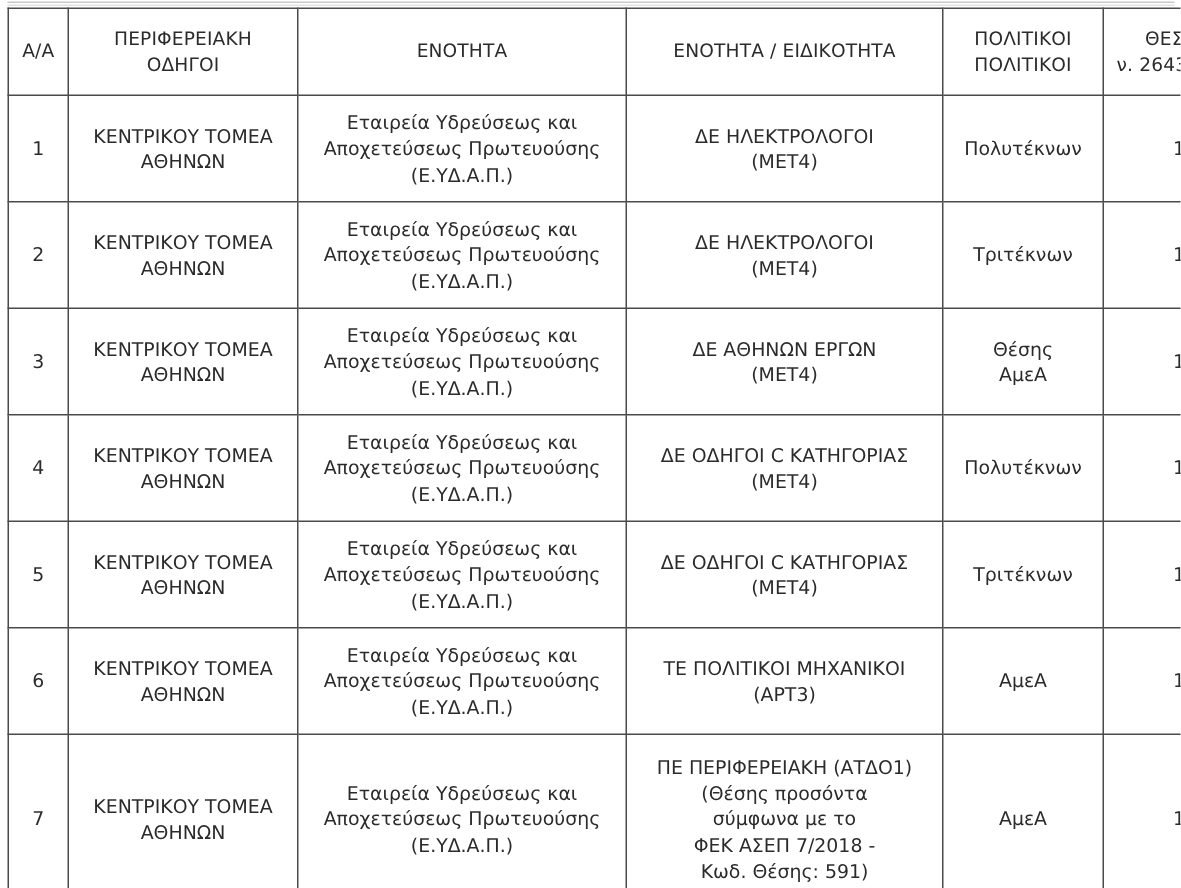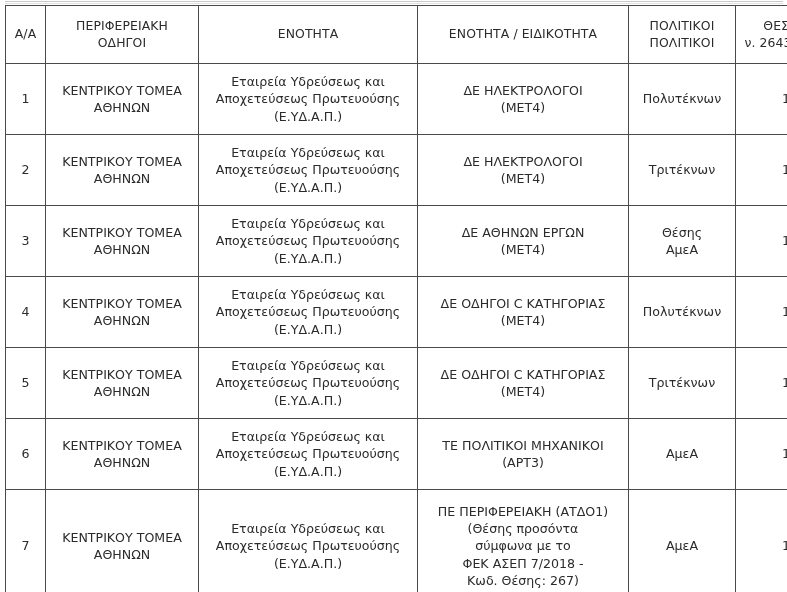--- a/index.html
+++ b/index.html
@@ -366,21 +366,21 @@
               <span>Αποχετεύσεως Πρωτευούσης</span>
               <span>(Ε.ΥΔ.Α.Π.)</span>
             </span>
           </td>
           <td class="col-branch">
             <span class="cell-lines">
               <span>ΠΕ ΠΕΡΙΦΕΡΕΙΑΚΗ (ΑΤΔΟ1)</span>
               <span>(Θέσης προσόντα</span>
               <span>σύμφωνα με το</span>
               <span>ΦΕΚ ΑΣΕΠ 7/2018 -</span>
-              <span>Κωδ. Θέσης: 267)</span>
+              <span>Κωδ. Θέσης: 591)</span>
             </span>
           </td>
           <td class="col-category">
             <span class="cell-lines">
               <span>ΑμεΑ</span>
             </span>
           </td>
           <td class="col-positions num">
             <span class="cell-lines">
               <span>1</span>

